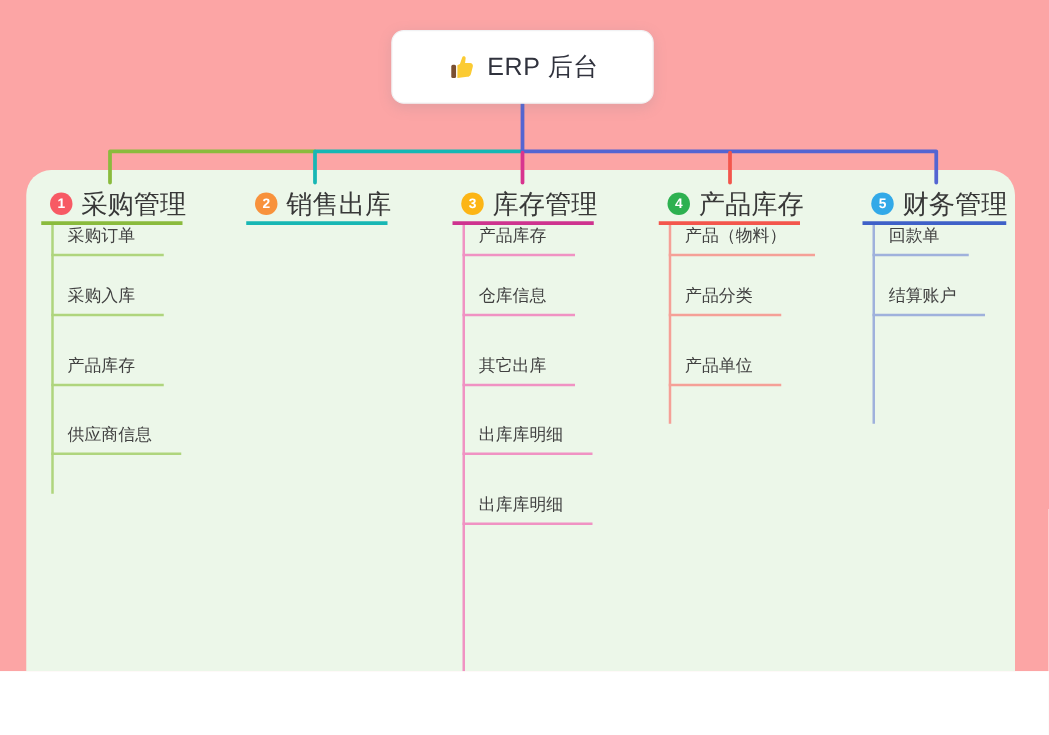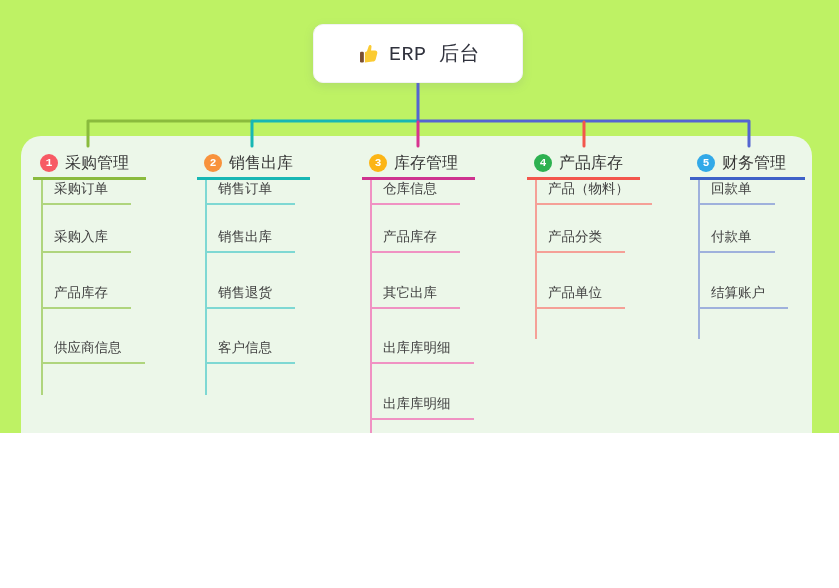--- a/index.html
+++ b/index.html
@@ -1,19 +1,19 @@
 <!DOCTYPE html>
 <html><head>
 <meta charset="utf-8">
 <style>
   html,body{margin:0;padding:0;background:#ffffff;}
   .canvas{
-    position:relative;width:839px;height:433px;overflow:hidden;
-    font-family:Liberation Mono, monospace;
-    background:#bef264;
+    position:relative;width:839px;height:537px;overflow:hidden;
+    font-family:Liberation Sans, sans-serif;
+    background:#fca5a5;
   }
   .panel{
     position:absolute;left:21px;top:136px;width:791px;height:433px;
     background:#ECF7E9;border-radius:20px;
   }
   .connectors{position:absolute;left:0;top:0;pointer-events:none;}
   .connectors path{fill:none;stroke-width:3;stroke-linecap:round;stroke-linejoin:round;}
 
   .root-card{
     position:absolute;left:313px;top:24px;width:210px;height:59px;
@@ -30,21 +30,21 @@
   .bheader{
     height:28px;display:flex;align-items:center;gap:7px;
     padding-left:7px;border-bottom:3px solid var(--c);width:106px;
   }
   .b5 .bheader{width:108px;}
   .badge{
     width:18px;height:18px;border-radius:50%;background:var(--bc);
     color:#fff;font-size:11px;font-weight:bold;
     display:flex;align-items:center;justify-content:center;flex:0 0 auto;
   }
-  .btitle{font-size:16px;color:#383838;font-weight:500;white-space:nowrap;}
+  .btitle{font-size:21px;color:#383838;font-weight:500;white-space:nowrap;}
 
   .children{position:relative;padding-left:8px;}
   .trunk{
     position:absolute;left:8px;top:0;width:2px;background:var(--cl);display:block;
   }
   .b1 .trunk,.b2 .trunk{height:215px;}
   .b3 .trunk{height:381px;}
   .b4 .trunk,.b5 .trunk{height:159px;}
 
   .child{height:55.5px;display:flex;align-items:flex-start;}
@@ -97,48 +97,33 @@
         </div>
       <i class="trunk"></i>
     </div>
   </div>
 
   <div class="branch b2" style="--c: #17B7B4; --cl: #7ED8D3; --bc: #F8923C;">
     <div class="bheader">
       <span class="badge">2</span>
       <span class="btitle">销售出库</span>
     </div>
-    <div class="children">
-      <div class="child">
-          <span>销售订单</span>
-        </div>
-      <div class="child">
-          <span>销售出库</span>
-        </div>
-      <div class="child">
-          <span>销售退货</span>
-        </div>
-      <div class="child">
-          <span>客户信息</span>
-        </div>
-      <i class="trunk"></i>
-    </div>
   </div>
 
   <div class="branch b3" style="--c: #CE338F; --cl: #F092C3; --bc: #FCB515;">
     <div class="bheader">
       <span class="badge">3</span>
       <span class="btitle">库存管理</span>
     </div>
     <div class="children">
       <div class="child">
-          <span>仓库信息</span>
+          <span>产品库存</span>
         </div>
       <div class="child">
-          <span>产品库存</span>
+          <span>仓库信息</span>
         </div>
       <div class="child">
           <span>其它出库</span>
         </div>
       <div class="child">
           <span>出库库明细</span>
         </div>
       <div class="child">
           <span>出库库明细</span>
         </div>
@@ -168,22 +153,19 @@
   <div class="branch b5" style="--c: #3F61C8; --cl: #9FB1DC; --bc: #32A9E8;">
     <div class="bheader">
       <span class="badge">5</span>
       <span class="btitle">财务管理</span>
     </div>
     <div class="children">
       <div class="child">
           <span>回款单</span>
         </div>
       <div class="child">
-          <span>付款单</span>
-        </div>
-      <div class="child">
           <span>结算账户</span>
         </div>
       <i class="trunk"></i>
     </div>
   </div>
 
 </div>
 
 </body></html>

